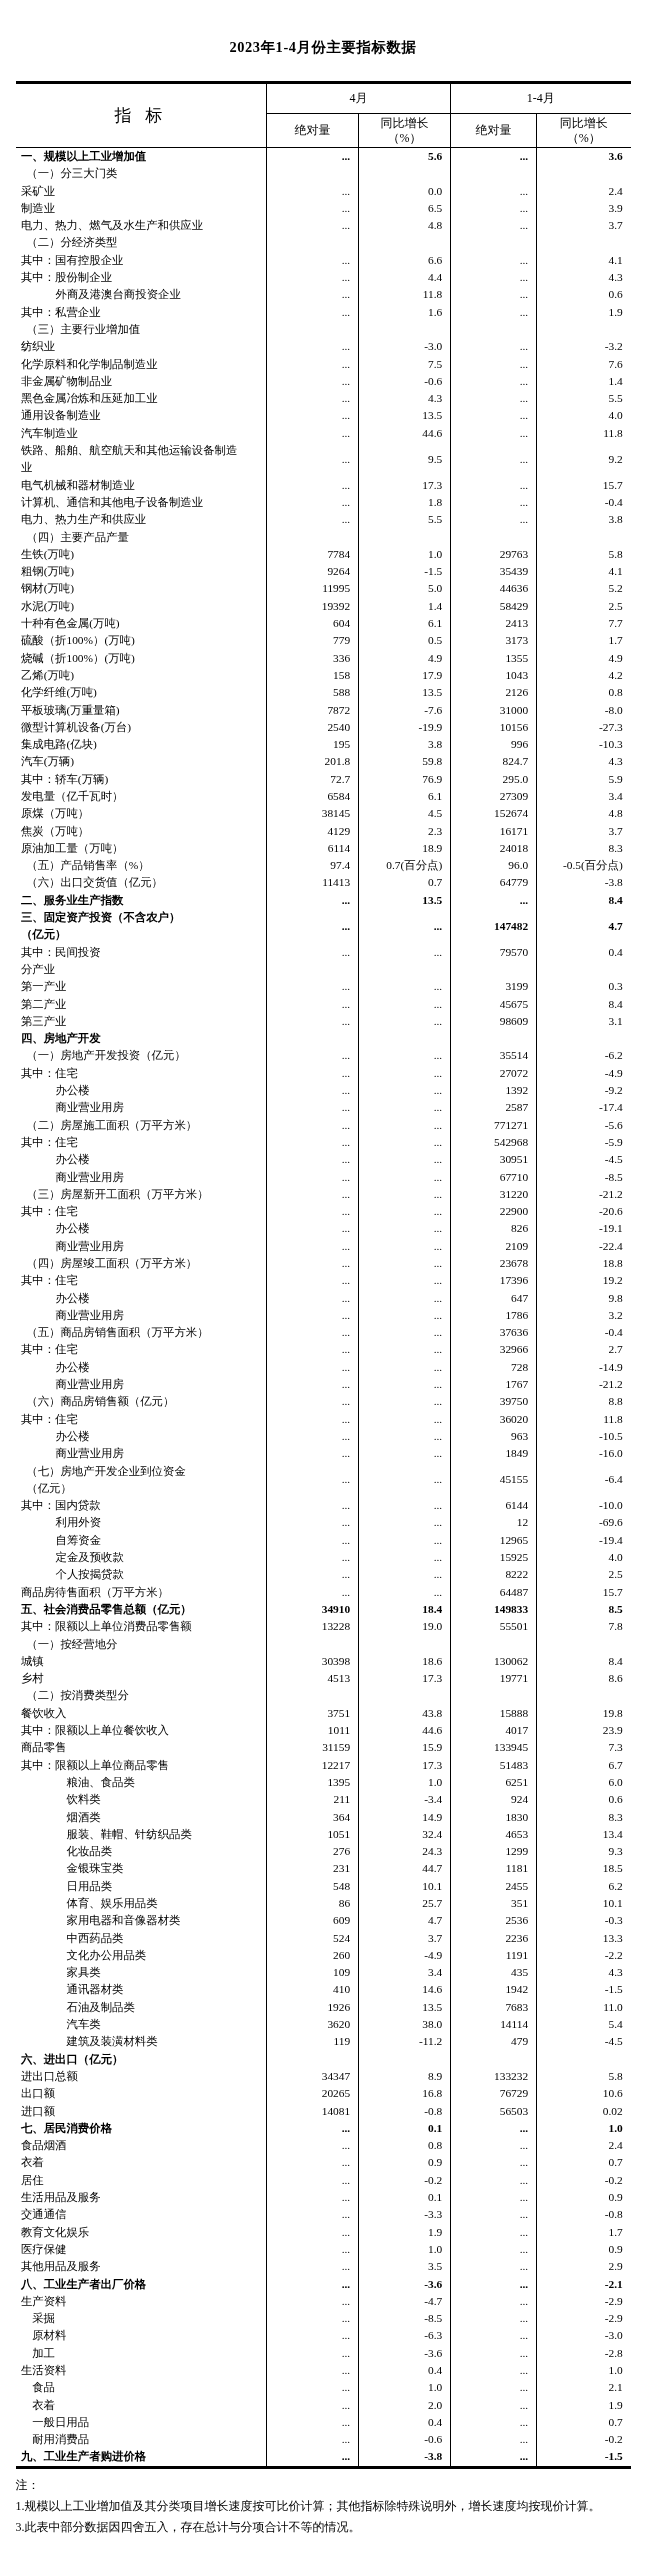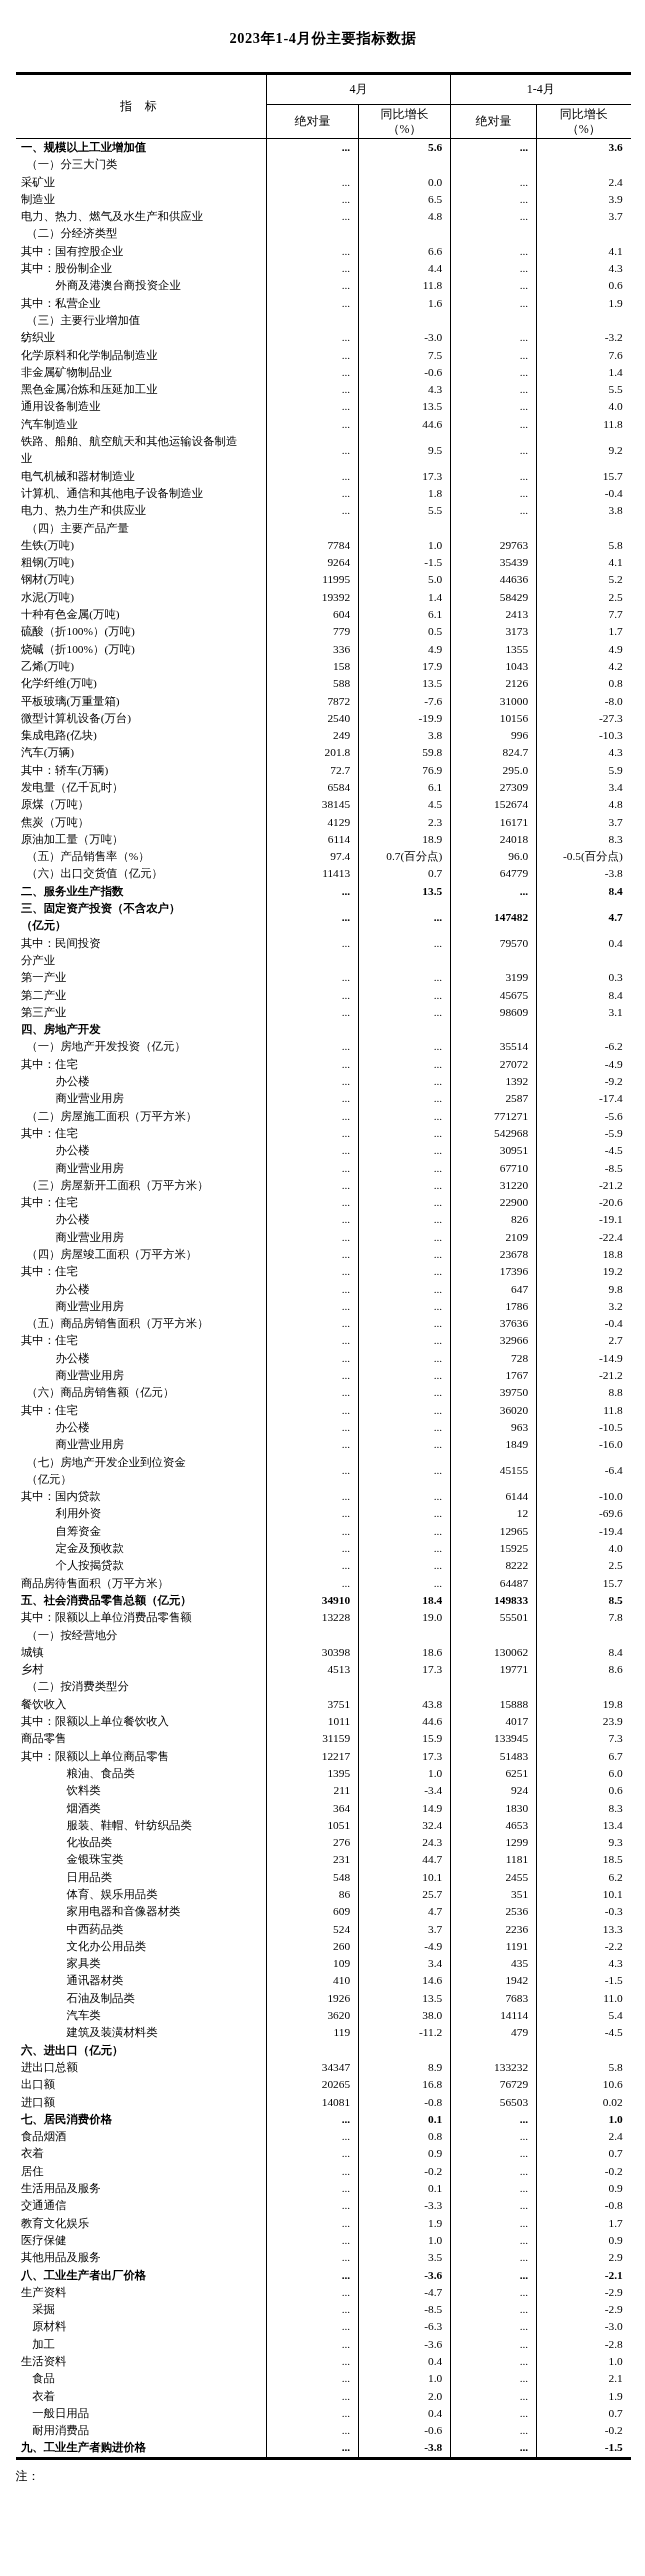--- a/index.html
+++ b/index.html
@@ -3,21 +3,21 @@
 <meta charset="utf-8">
 <style>
   html,body{margin:0;padding:0;background:#ffffff;}
   body{
     width:646px;height:2576px;
     font-family:"Liberation Serif","DejaVu Serif",serif;
     color:#000;
     -webkit-font-smoothing:antialiased;
   }
   .page-title{
-    padding-top:29px;
+    padding-top:38px;
     text-align:center;
     font-size:14.4px;
     font-weight:bold;
     letter-spacing:0.6px;
     margin:0 0 0 0;
   }
   table.main{
     border-collapse:collapse;
     table-layout:fixed;
     width:615px;
@@ -35,21 +35,21 @@
     font-size:12px;
     text-align:center;
     vertical-align:middle;
     white-space:pre-line;
   }
   thead tr.h1 th{height:27px;}
   thead tr.h2 th{height:31px;line-height:14.4px;}
   th.group{border-bottom:0.9px solid #000;}
   .vline{border-left:0.9px solid #000;}
   thead{border-bottom:1.8px solid #000;}
-  th.ind-head{letter-spacing:4.8px;font-size:12px;}
+  th.ind-head{letter-spacing:4.8px;font-size:17px;}
   tbody td{
     font-size:11.4px;
     line-height:17.3px;
     vertical-align:middle;
     padding:0;
   }
   td.lbl{
     text-align:left;
     white-space:pre-line;
   }
@@ -327,21 +327,21 @@
       </tr>
       <tr>
         <td class="lbl i0">微型计算机设备(万台)</td>
         <td class="num vline">2540</td>
         <td class="num vline">-19.9</td>
         <td class="num vline">10156</td>
         <td class="num vline">-27.3</td>
       </tr>
       <tr>
         <td class="lbl i0">集成电路(亿块)</td>
-        <td class="num vline">249</td>
+        <td class="num vline">195</td>
         <td class="num vline">3.8</td>
         <td class="num vline">996</td>
         <td class="num vline">-10.3</td>
       </tr>
       <tr>
         <td class="lbl i0">汽车(万辆)</td>
         <td class="num vline">201.8</td>
         <td class="num vline">59.8</td>
         <td class="num vline">824.7</td>
         <td class="num vline">4.3</td>
@@ -1018,14 +1018,16 @@
         <td class="num vline">...</td>
         <td class="num vline">-3.8</td>
         <td class="num vline">...</td>
         <td class="num vline">-1.5</td>
       </tr>
     </tbody>
 </table>
 
 <div class="notes">
   <div>注：</div>
+  <div>1.规模以上工业增加值及其分类项目增长速度按可比价计算；其他指标除特殊说明外，增长速度均按现价计算。</div>
+  <div>3.此表中部分数据因四舍五入，存在总计与分项合计不等的情况。</div>
 </div>
 
 
 </body></html>

